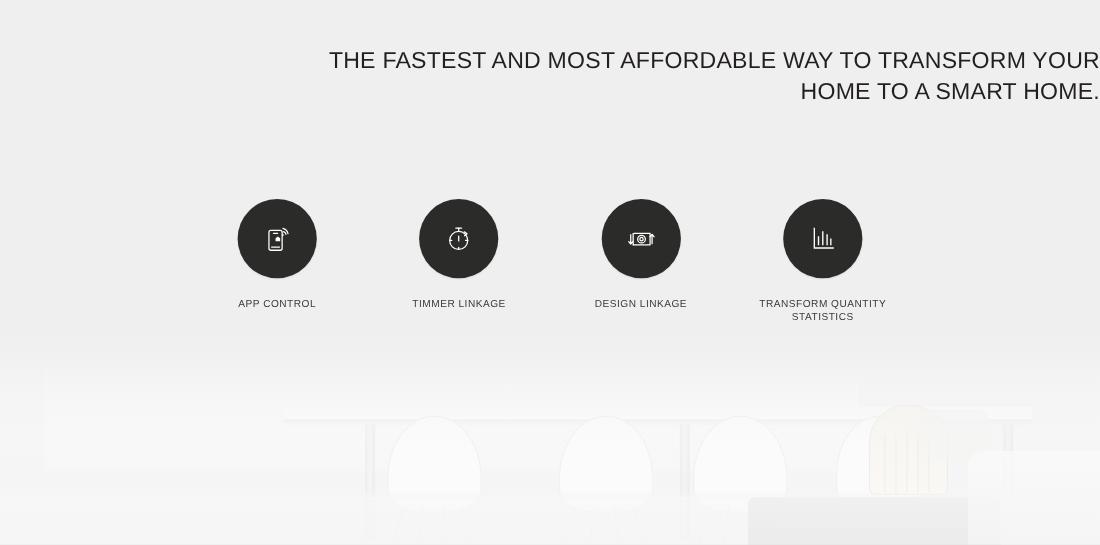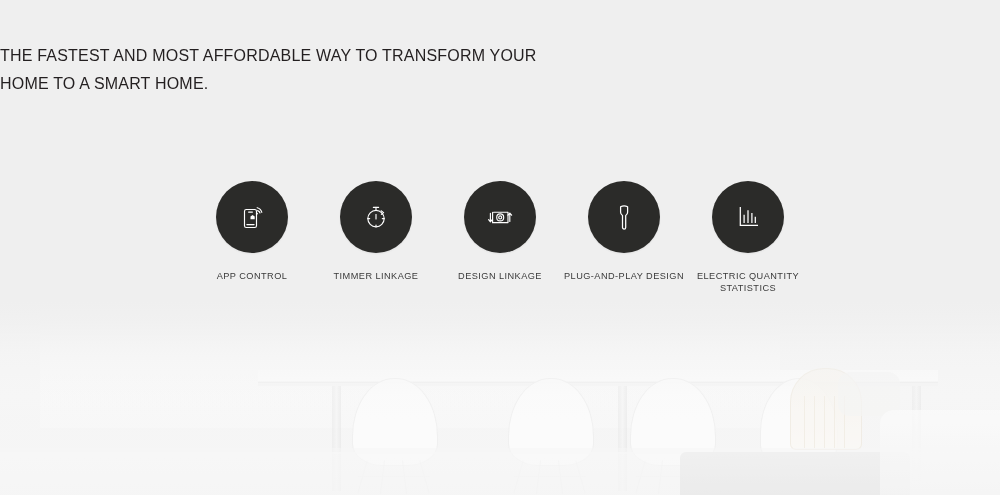--- a/index.html
+++ b/index.html
@@ -177,23 +177,23 @@
     background: rgba(250,250,250,.45);
   }
 
   
   #headline {
     position: absolute;
     left: 0;
     top: 42px;
     width: 1000px;
     z-index: 3;
-    text-align: left;
+    text-align: right;
     color: #231f20;
-    font-size: 16px;
+    font-size: 21px;
     font-weight: 300;
     line-height: 28px;
     letter-spacing: .2px;
     white-space: pre-line;
   }
 
   
   #features {
     position: absolute;
     left: 190px;
@@ -343,43 +343,31 @@
             <path d="M6.4 11.3 L6.4 19.6 M4.6 17.6 L6.4 19.8 L8.2 17.6"></path>
             <path d="M25.8 19.5 L25.8 11.2 M24 13.2 L25.8 11 L27.6 13.2"></path>
             <circle cx="16.2" cy="15.4" r="3.5"></circle>
             <circle cx="16.2" cy="15.4" r="1.5"></circle>
           </svg>
         </span>
       </div>
       <div class="feat-label">DESIGN LINKAGE</div>
     </div>
 
-    <div class="feature">
-      <div class="circle">
-        <span>
-          <svg width="30" height="30" viewBox="0 0 30 30" fill="none" stroke="#ffffff" stroke-width="1.25" stroke-linecap="round" stroke-linejoin="round">
-            <path d="M11.6 4.8 L11.6 10.3 a3.6 3.6 0 0 0 1.9 3.2 L13.5 25.4
-                     a1.6 1.6 0 0 0 3.2 0 L16.7 13.5 a3.6 3.6 0 0 0 1.9 -3.2
-                     L18.6 4.8 A7.1 7.1 0 0 0 11.6 4.8 Z"></path>
-          </svg>
-        </span>
-      </div>
-      <div class="feat-label">PLUG-AND-PLAY DESIGN</div>
-    </div>
 
     <div class="feature">
       <div class="circle">
         <span>
           <svg width="30" height="30" viewBox="0 0 30 30" fill="none" stroke="#ffffff" stroke-width="1.25" stroke-linecap="square" stroke-linejoin="miter">
             <path d="M7.3 5.6 L7.3 23.4 L24.4 23.4"></path>
             <line x1="11.1" y1="13.4" x2="11.1" y2="20.4"></line>
             <line x1="15.0" y1="8.9" x2="15.0" y2="20.4"></line>
             <line x1="18.9" y1="11.6" x2="18.9" y2="20.4"></line>
             <line x1="22.3" y1="15.4" x2="22.3" y2="20.4"></line>
           </svg>
         </span>
       </div>
-      <div class="feat-label">ELECTRIC QUANTITY
+      <div class="feat-label">TRANSFORM QUANTITY
 STATISTICS</div>
     </div>
 
   </div>
 </div>
 
 </body></html>

